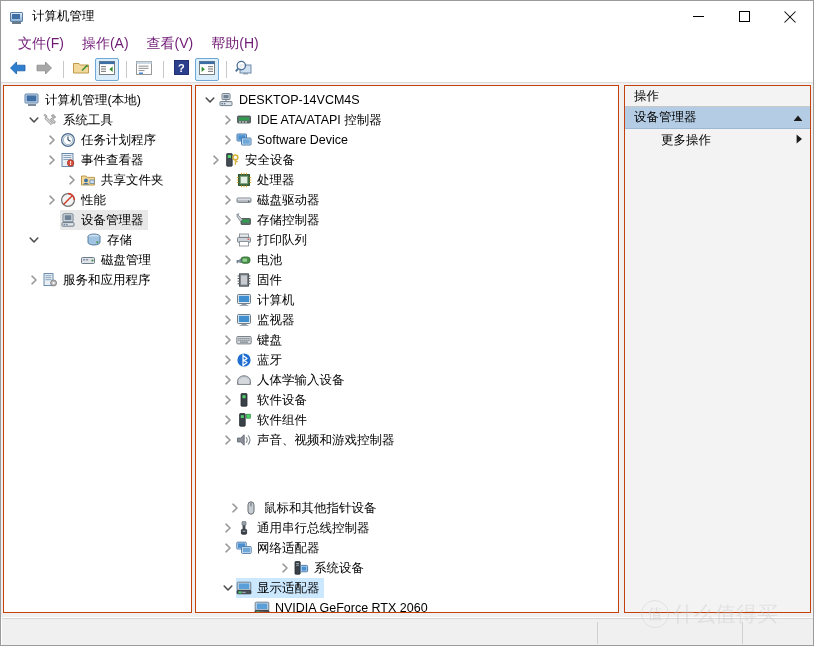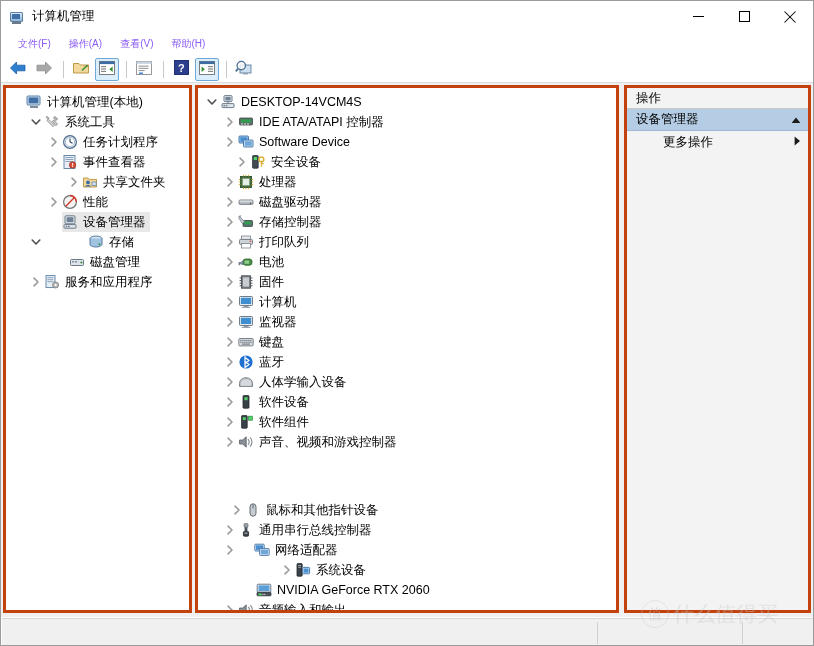--- a/index.html
+++ b/index.html
@@ -93,22 +93,22 @@
     position: absolute;
     left: 0; top: 31px;
     width: 812px; height: 24px;
     background: #ffffff;
     display: flex;
     align-items: center;
     padding-left: 8px;
     box-sizing: border-box;
   }
   .menu-item {
-    font-size: 10px;
-    color: #8b5cf6;
+    font-size: 14px;
+    color: #701a75;
     padding: 2px 9px;
     white-space: nowrap;
     cursor: default;
   }
 
   
   #toolbar {
     position: absolute;
     left: 0; top: 55px;
     width: 812px; height: 27px;
@@ -143,21 +143,21 @@
   
   #content {
     position: absolute;
     left: 0; top: 82px;
     width: 812px; height: 534px;
     background: #f0f0f0;
   }
   .panel {
     position: absolute;
     background: #ffffff;
-    border: 3px solid #c2410c;
+    border: 1px solid #c2410c;
     box-sizing: border-box;
     overflow: hidden;
   }
   #left-panel  { left: 2px;   top: 2px; width: 189px; height: 528px; }
   #mid-panel   { left: 194px; top: 2px; width: 424px; height: 528px; }
   #right-panel { left: 623px; top: 2px; width: 187px; height: 528px; background:#f3f3f3; }
 
   
   .tree {
     padding-top: 4px;
@@ -541,21 +541,21 @@
               <span class="ico">
                 <svg width="16" height="16" viewBox="0 0 16 16">
                   <ellipse cx="8" cy="4.6" rx="6" ry="2.6" fill="#cfe0f0" stroke="#4a6f96" stroke-width="0.9"></ellipse>
                   <path d="M2 4.6 L2 10.4 C2 11.8 4.7 13 8 13 C11.3 13 14 11.8 14 10.4 L14 4.6" fill="#9fc3e0" stroke="#4a6f96" stroke-width="0.9"></path>
                   <circle cx="11.4" cy="10.2" r="1" fill="#3f8f3f"></circle>
                 </svg>
               </span>
               <span class="lbl">存储</span>
             </span>
           </div>
-          <div class="row" style="padding-left: 24px; gap: 23px;">
+          <div class="row" style="padding-left: 60px;">
             <span class="twisty"></span>
             <span class="sel-wrap">
               <span class="ico">
                 <svg width="16" height="16" viewBox="0 0 16 16">
                   <rect x="1.5" y="5.5" width="13" height="6" rx="1" fill="#e0e4e8" stroke="#5f6f7f" stroke-width="0.9"></rect>
                   <rect x="3" y="7.2" width="2.2" height="1.2" fill="#6f8296"></rect>
                   <rect x="6" y="7.2" width="2.2" height="1.2" fill="#6f8296"></rect>
                   <circle cx="12.4" cy="8.5" r="1.1" fill="#3f8f3f"></circle>
                 </svg>
               </span>
@@ -637,21 +637,21 @@
                 <svg width="16" height="16" viewBox="0 0 16 16">
                   <rect x="1" y="2" width="9.5" height="7" rx="0.8" fill="#9fc9ea" stroke="#3f6fa5" stroke-width="0.9"></rect>
                   <rect x="2.3" y="3.2" width="7" height="4.6" fill="#4a8fd0"></rect>
                   <rect x="5.5" y="6" width="9.5" height="7" rx="0.8" fill="#cfe4f5" stroke="#3f6fa5" stroke-width="0.9"></rect>
                   <rect x="6.8" y="7.2" width="7" height="4.6" fill="#6fa8d8"></rect>
                 </svg>
               </span>
               <span class="lbl">Software Device</span>
             </span>
           </div>
-          <div class="row" style="padding-left: 36px;">
+          <div class="row" style="padding-left: 12px;">
             <span class="twisty">
               <svg width="10" height="10" viewBox="0 0 10 10">
                 <path d="M3 1.2 L7 5 L3 8.8" fill="none" stroke="#9a9a9a" stroke-width="1.6" stroke-linecap="round" stroke-linejoin="round"></path>
               </svg>
             </span>
             <span class="sel-wrap">
               <span class="ico">
                 <svg width="16" height="16" viewBox="0 0 16 16">
                   <rect x="2.6" y="1.6" width="5.6" height="12.6" rx="0.7" fill="#424a52" stroke="#2a3037" stroke-width="0.8"></rect>
                   <rect x="3.8" y="3" width="3.2" height="3" fill="#4fd06a"></rect>
@@ -972,21 +972,21 @@
                 <svg width="16" height="16" viewBox="0 0 16 16">
                   <rect x="6" y="1.6" width="4" height="3.6" rx="0.5" fill="#9aa2aa" stroke="#6a727a" stroke-width="0.7"></rect>
                   <rect x="6.6" y="5.2" width="2.8" height="4.2" fill="#4a5058"></rect>
                   <rect x="5.4" y="9.4" width="5.2" height="4.8" rx="0.9" fill="#3a4148" stroke="#23292f" stroke-width="0.8"></rect>
                   <rect x="6.6" y="10.6" width="2.8" height="1.3" fill="#9aa2aa"></rect>
                 </svg>
               </span>
               <span class="lbl">通用串行总线控制器</span>
             </span>
           </div>
-          <div class="row" style="padding-left: 24px; gap: 16px;">
+          <div class="row" style="padding-left: 24px;">
             <span class="twisty">
               <svg width="10" height="10" viewBox="0 0 10 10">
                 <path d="M3 1.2 L7 5 L3 8.8" fill="none" stroke="#9a9a9a" stroke-width="1.6" stroke-linecap="round" stroke-linejoin="round"></path>
               </svg>
             </span>
             <span class="sel-wrap">
               <span class="ico">
                 <svg width="16" height="16" viewBox="0 0 16 16">
                   <rect x="0.8" y="2.2" width="9.4" height="6.8" rx="0.8" fill="#cfe4f5" stroke="#3f6fa5" stroke-width="0.9"></rect>
                   <rect x="2" y="3.3" width="7" height="4.6" fill="#4a8fd0"></rect>
@@ -1007,20 +1007,40 @@
               <span class="ico">
                 <svg width="16" height="16" viewBox="0 0 16 16">
                   <rect x="2" y="1.6" width="5.2" height="12.6" rx="0.7" fill="#3a4148" stroke="#23292f" stroke-width="0.8"></rect>
                   <rect x="3.1" y="3" width="3" height="1" fill="#9aa2aa"></rect>
                   <rect x="3.1" y="4.8" width="3" height="1" fill="#9aa2aa"></rect>
                   <rect x="7.6" y="5.4" width="7" height="6.4" rx="0.8" fill="#cfe4f5" stroke="#3f6fa5" stroke-width="0.9"></rect>
                   <rect x="8.7" y="6.5" width="4.8" height="4.2" fill="#4a8fd0"></rect>
                 </svg>
               </span>
               <span class="lbl">系统设备</span>
+            </span>
+          </div>
+          <div class="row" style="padding-left: 24px;">
+            <span class="twisty">
+              <svg width="10" height="10" viewBox="0 0 10 10">
+                <path d="M1.2 3 L5 7 L8.8 3" fill="none" stroke="#4f4f4f" stroke-width="1.6" stroke-linecap="round" stroke-linejoin="round"></path>
+              </svg>
+            </span>
+            <span class="sel-wrap blue">
+              <span class="ico">
+                <svg width="16" height="16" viewBox="0 0 16 16">
+                  <rect x="1.2" y="2.2" width="13.6" height="8" rx="0.9" fill="#dfe8f0" stroke="#5f6f7f" stroke-width="0.9"></rect>
+                  <rect x="2.6" y="3.4" width="10.8" height="5.6" fill="#5a9fd8"></rect>
+                  <rect x="1" y="10.4" width="14" height="3.4" rx="0.7" fill="#4a5058" stroke="#2a3037" stroke-width="0.8"></rect>
+                  <rect x="2.4" y="11.4" width="3.2" height="2" fill="#4fd06a"></rect>
+                  <rect x="6.4" y="11.8" width="1.2" height="1.2" fill="#c8ccd0"></rect>
+                  <rect x="8.2" y="11.8" width="1.2" height="1.2" fill="#c8ccd0"></rect>
+                </svg>
+              </span>
+              <span class="lbl">显示适配器</span>
             </span>
           </div>
           <div class="row" style="padding-left: 42px;">
             <span class="twisty"></span>
             <span class="sel-wrap">
               <span class="ico">
                 <svg width="16" height="16" viewBox="0 0 16 16">
                   <rect x="1.2" y="2.2" width="13.6" height="8" rx="0.9" fill="#dfe8f0" stroke="#5f6f7f" stroke-width="0.9"></rect>
                   <rect x="2.6" y="3.4" width="10.8" height="5.6" fill="#5a9fd8"></rect>
                   <rect x="1" y="10.4" width="14" height="3.4" rx="0.7" fill="#4a5058" stroke="#2a3037" stroke-width="0.8"></rect>

